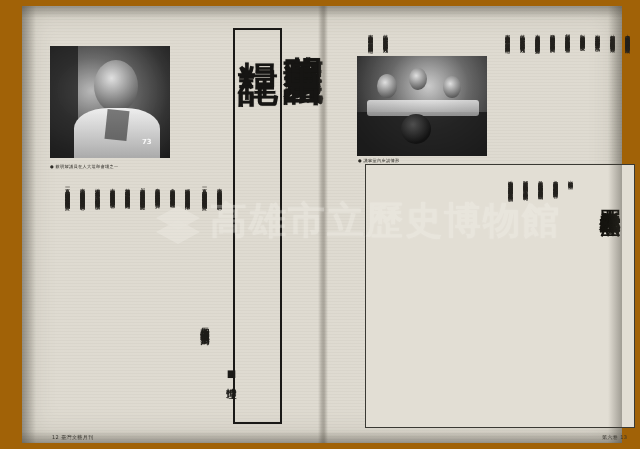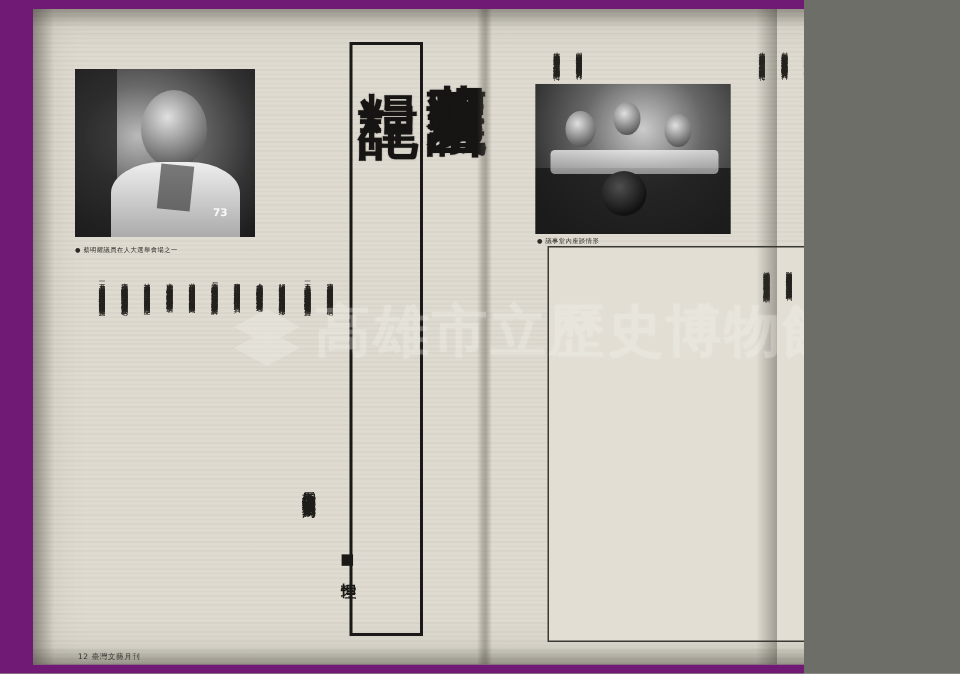--- a/index.html
+++ b/index.html
@@ -8,23 +8,23 @@
     background: #6e6e68;
   }
   body {
     width: 640px;
     height: 449px;
     overflow: hidden;
     font-family: "DejaVu Sans", sans-serif;
   }
   .page {
     position: relative;
-    width: 536px;
+    width: 640px;
     height: 449px;
-    background: #701a75;
+    background: #a16207;
     overflow: hidden;
   }
   
   .paper {
     position: absolute;
     left: 22px;
     top: 6px;
     width: 600px;
     height: 437px;
     background: #dedad0;

